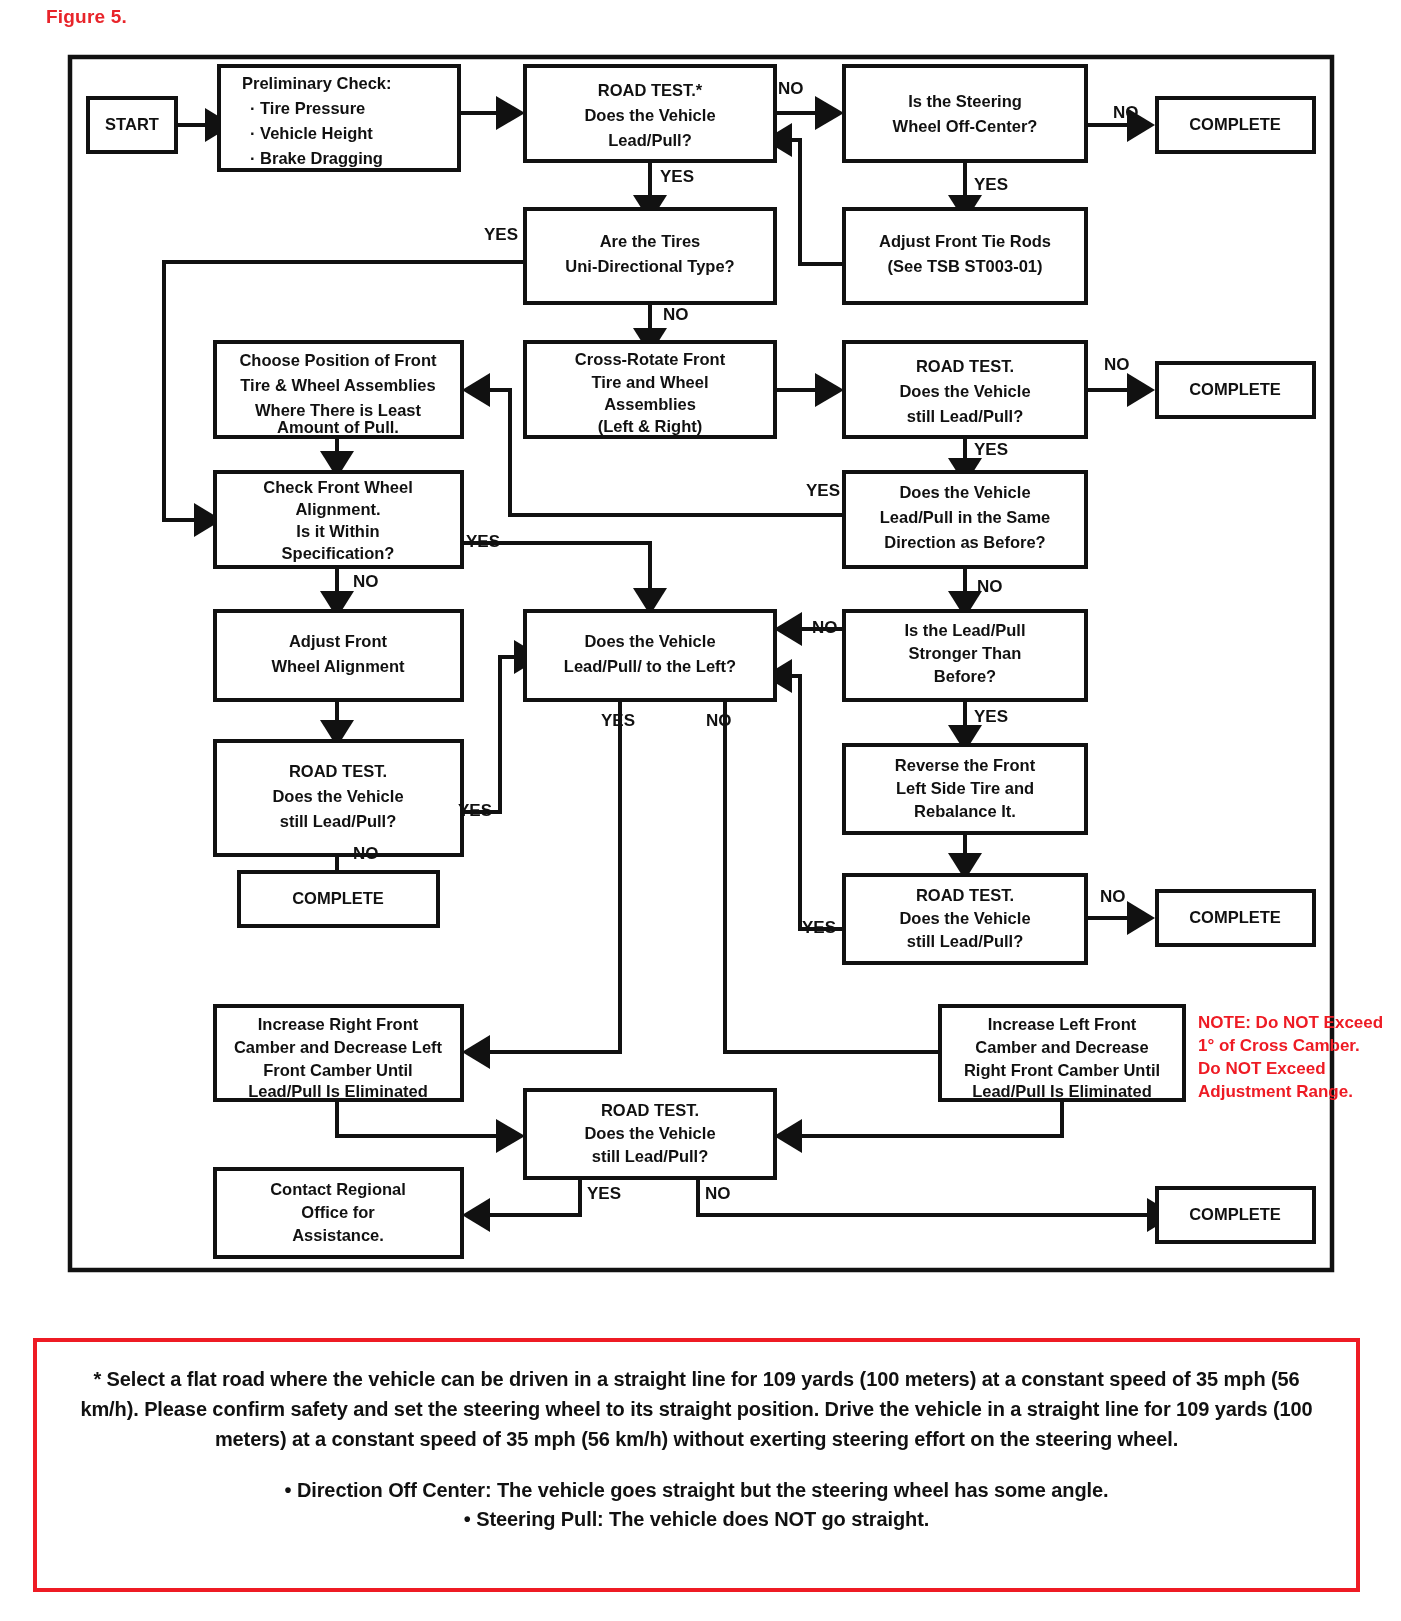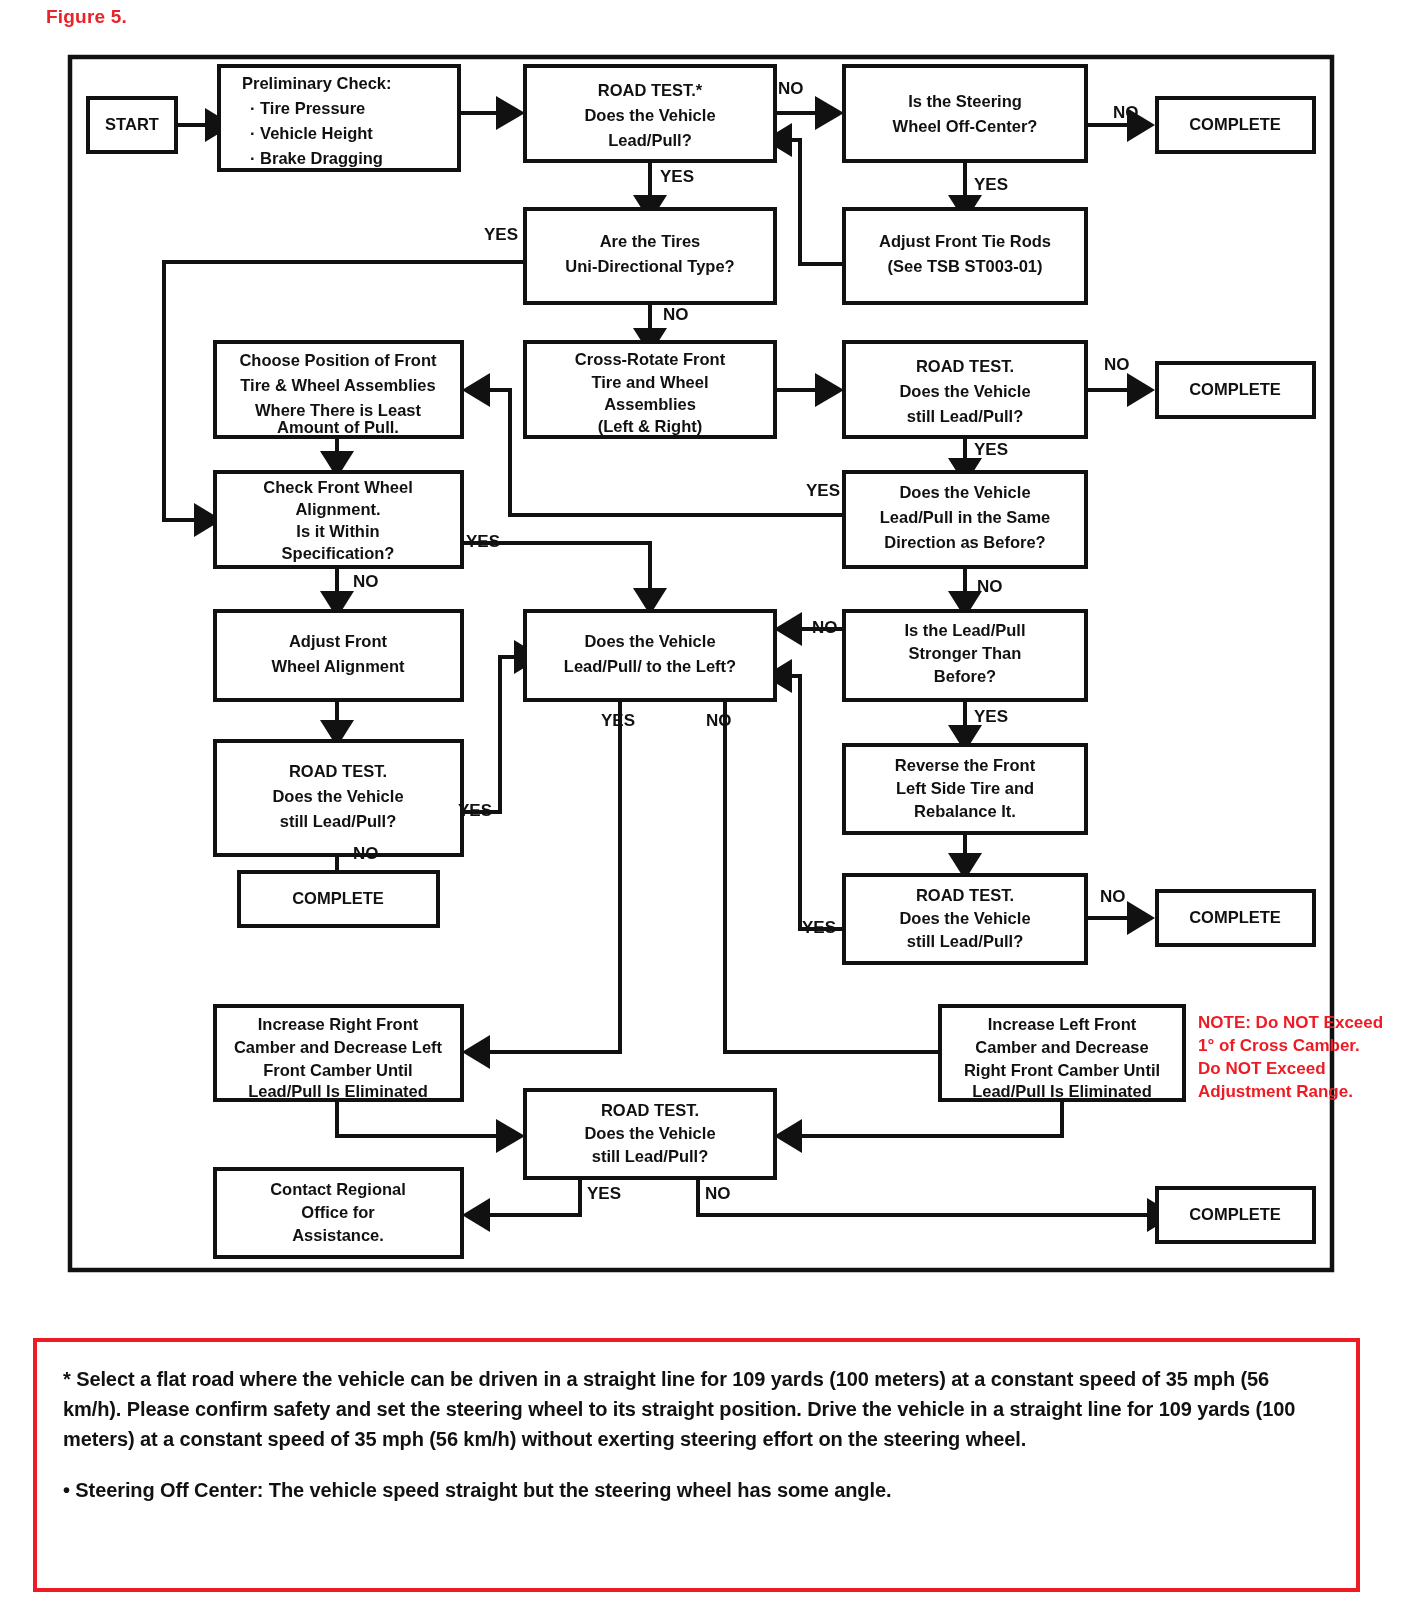--- a/index.html
+++ b/index.html
@@ -80,20 +80,21 @@
     left: 33px;
     top: 1338px;
     width: 1327px;
     height: 254px;
     border: 4px solid #ee1b24;
     background: #ffffff;
     box-sizing: border-box;
   }
   #footnote-inner {
     padding: 22px 26px 0 26px;
+    text-align: center;
   }
   .footnote-para {
     font-size: 20px;
     font-weight: bold;
     color: #111111;
     line-height: 30px;
     margin: 0 0 22px 0;
     letter-spacing: -0.1px;
   }
   .footnote-bullet {
@@ -411,15 +412,16 @@
       <text class="edge-label" x="802" y="929">YES</text>
       <text class="edge-label" x="587" y="1195">YES</text>
       <text class="edge-label" x="705" y="1195">NO</text>
     </g>
 
 </svg>
 
 <div id="footnote-box">
   <div id="footnote-inner">
     <p class="footnote-para">* Select a flat road where the vehicle can be driven in a straight line for 109 yards (100 meters) at a constant speed of 35 mph (56 km/h). Please confirm safety and set the steering wheel to its straight position.  Drive the vehicle in a straight line for 109 yards (100 meters) at a constant speed of 35 mph (56 km/h) without exerting steering effort on the steering wheel.</p>
-    <p class="footnote-bullet">• Steering Off Center:  The vehicle speed straight but the steering wheel has some angle.</p>
+    <p class="footnote-bullet">• Direction Off Center:  The vehicle goes straight but the steering wheel has some angle.</p>
+    <p class="footnote-bullet">• Steering Pull:  The vehicle does NOT go straight.</p>
   </div>
 </div>
 
 </body></html>

